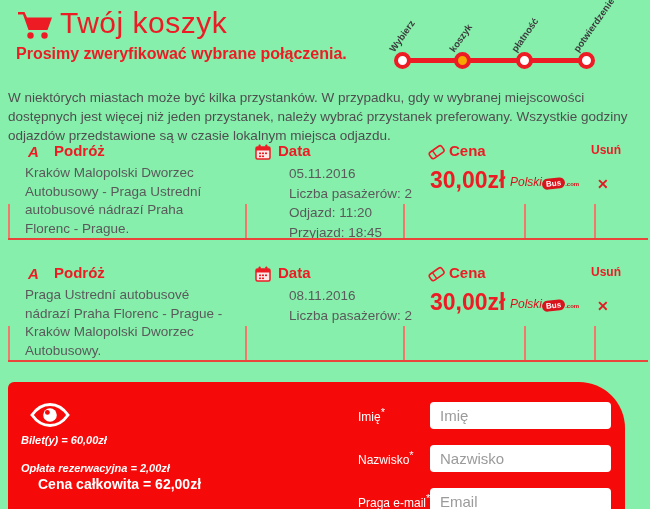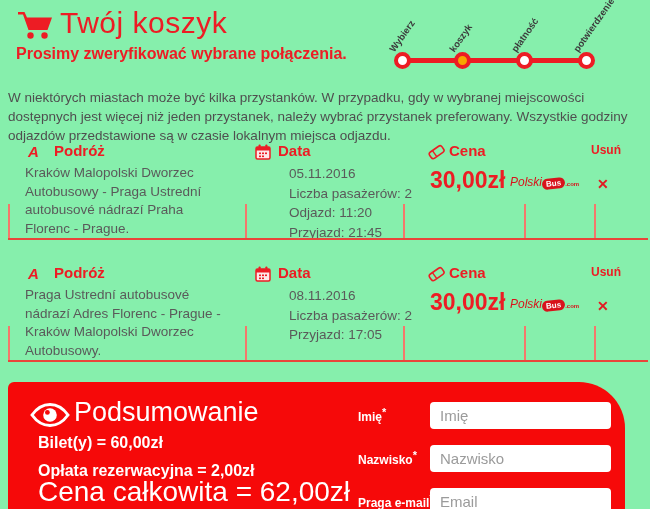--- a/index.html
+++ b/index.html
@@ -40,26 +40,26 @@
                 border-radius:7px;padding:0 4px;line-height:11px;transform:rotate(-6deg);}
   .carrier .suf{font-size:6px;font-weight:bold;color:#d8131b;}
   .remove-btn{position:absolute;left:597px;top:34px;font-size:14px;font-weight:bold;color:#e11b22;cursor:pointer;line-height:14px;}
   .vline{position:absolute;top:61px;width:2px;height:34px;background:#f4776b;}
   .hline{position:absolute;left:8px;top:95px;width:640px;height:2px;background:#e9453a;}
 
   
   .summary-box{left:8px;top:382px;width:617px;height:140px;background:#f60909;border-radius:6px 46px 0 0;}
   .eye-ico{position:absolute;left:22px;top:20px;}
   .summary-title{position:absolute;left:66px;top:15px;font-size:27px;color:#fff;}
-  .sum-line{position:absolute;left:30px;color:#fff;font-weight:bold;font-size:16px;}
+  .sum-line{position:absolute;left:13px;color:#fff;font-weight:bold;font-size:11px;font-style:italic;}
   .sum-tickets{top:52px;} .sum-fee{top:80px;}
-  .sum-total{position:absolute;left:30px;top:94px;color:#fff;font-weight:normal;font-size:28px;}
-
-  
-  .f-label{position:absolute;left:350px;font-size:12px;font-weight:bold;color:#fff;}
+  .sum-total{position:absolute;left:30px;top:94px;color:#fff;font-weight:bold;font-size:14px;}
+
+  
+  .f-label{position:absolute;left:350px;font-size:12px;font-weight:normal;color:#fff;}
   .f-label sup{font-size:11px;}
   .fl-0{top:24px;} .fl-1{top:67px;text-align:center;} .fl-2{top:110px;}
   .f-input{position:absolute;left:422px;width:181px;height:27px;border:none;border-radius:4px;
            background:#fff;font-family:"Liberation Sans",sans-serif;font-size:15px;color:#555;
            padding:0 10px;box-sizing:border-box;outline:none;}
   .f-input::placeholder{color:#9b9b9b;}
   .fi-0{top:20px;} .fi-1{top:63px;} .fi-2{top:106px;}
 </style>
 </head>
 <body>
@@ -116,21 +116,21 @@
       </svg>
     </span>
     <span class="col-head" style="left:449px;">Cena</span>
     <span class="remove-head">Usuń</span>
 
     <div class="journey-text">Kraków Malopolski Dworzec Autobusowy - Praga Ustrední autobusové nádrazí Praha Florenc - Prague.</div>
     <div class="date-col">
       <div>05.11.2016</div>
       <div>Liczba pasażerów: 2</div>
       <div>Odjazd: 11:20</div>
-      <div>Przyjazd: 21:45</div>
+      <div>Przyjazd: 18:45</div>
     </div>
     <div class="price">30,00zł</div>
     <div class="carrier">
       <span class="pre">Polski</span><span class="bus">Bus</span><span class="suf">.com</span>
     </div>
     <div class="remove-btn"><span>✕</span></div>
 
     <div class="vline" style="left:8px;"></div>
     <div class="vline" style="left:245px;"></div>
     <div class="vline" style="left:403px;"></div>
@@ -160,25 +160,24 @@
       <svg width="17" height="16" viewBox="0 0 17 16">
         <g transform="rotate(-35 8.5 8)">
           <rect x="1" y="4.5" width="15" height="7.5" rx="2.5" fill="none" stroke="#ed1c24" stroke-width="1.6"></rect>
           <line x1="6" y1="4.5" x2="6" y2="12" stroke="#ed1c24" stroke-width="1.4"></line>
         </g>
       </svg>
     </span>
     <span class="col-head" style="left:449px;">Cena</span>
     <span class="remove-head">Usuń</span>
 
-    <div class="journey-text">Praga Ustrední autobusové nádrazí Adres Florenc - Prague - Kraków Malopolski Dworzec Autobusowy.</div>
+    <div class="journey-text">Praga Ustrední autobusové nádrazí Praha Florenc - Prague - Kraków Malopolski Dworzec Autobusowy.</div>
     <div class="date-col">
       <div>08.11.2016</div>
       <div>Liczba pasażerów: 2</div>
-      <div>Przyjazd: 17:05</div>
     </div>
     <div class="price">30,00zł</div>
     <div class="carrier">
       <span class="pre">Polski</span><span class="bus">Bus</span><span class="suf">.com</span>
     </div>
     <div class="remove-btn"><span>✕</span></div>
 
     <div class="vline" style="left:8px;"></div>
     <div class="vline" style="left:245px;"></div>
     <div class="vline" style="left:403px;"></div>
@@ -188,21 +187,20 @@
   </div>
 
   <div class="abs summary-box">
     <span class="eye-ico">
       <svg width="40" height="26" viewBox="0 0 40 26">
         <path d="M20 2.5 C11 2.5 4.5 9.5 2 13 C4.5 16.5 11 23.5 20 23.5 C29 23.5 35.5 16.5 38 13 C35.5 9.5 29 2.5 20 2.5 Z" fill="none" stroke="#fff" stroke-width="3"></path>
         <circle cx="20" cy="13" r="6.8" fill="#fff"></circle>
         <circle cx="17.4" cy="10.4" r="2.4" fill="#f60909"></circle>
       </svg>
     </span>
-    <div class="summary-title">Podsumowanie</div>
     <div class="sum-line sum-tickets">Bilet(y) = 60,00zł</div>
     <div class="sum-line sum-fee">Opłata rezerwacyjna = 2,00zł</div>
     <div class="sum-total">Cena całkowita = 62,00zł</div>
 
     <div class="f-label fl-0"><span>Imię</span><sup>*</sup></div>
     <div class="f-label fl-1"><span>Nazwisko</span><sup>*</sup></div>
     <div class="f-label fl-2"><span>Praga e-mail</span><sup>*</sup></div>
 
     <input class="f-input fi-0" type="text" placeholder="Imię" style="">
     <input class="f-input fi-1" type="text" placeholder="Nazwisko" style="">

